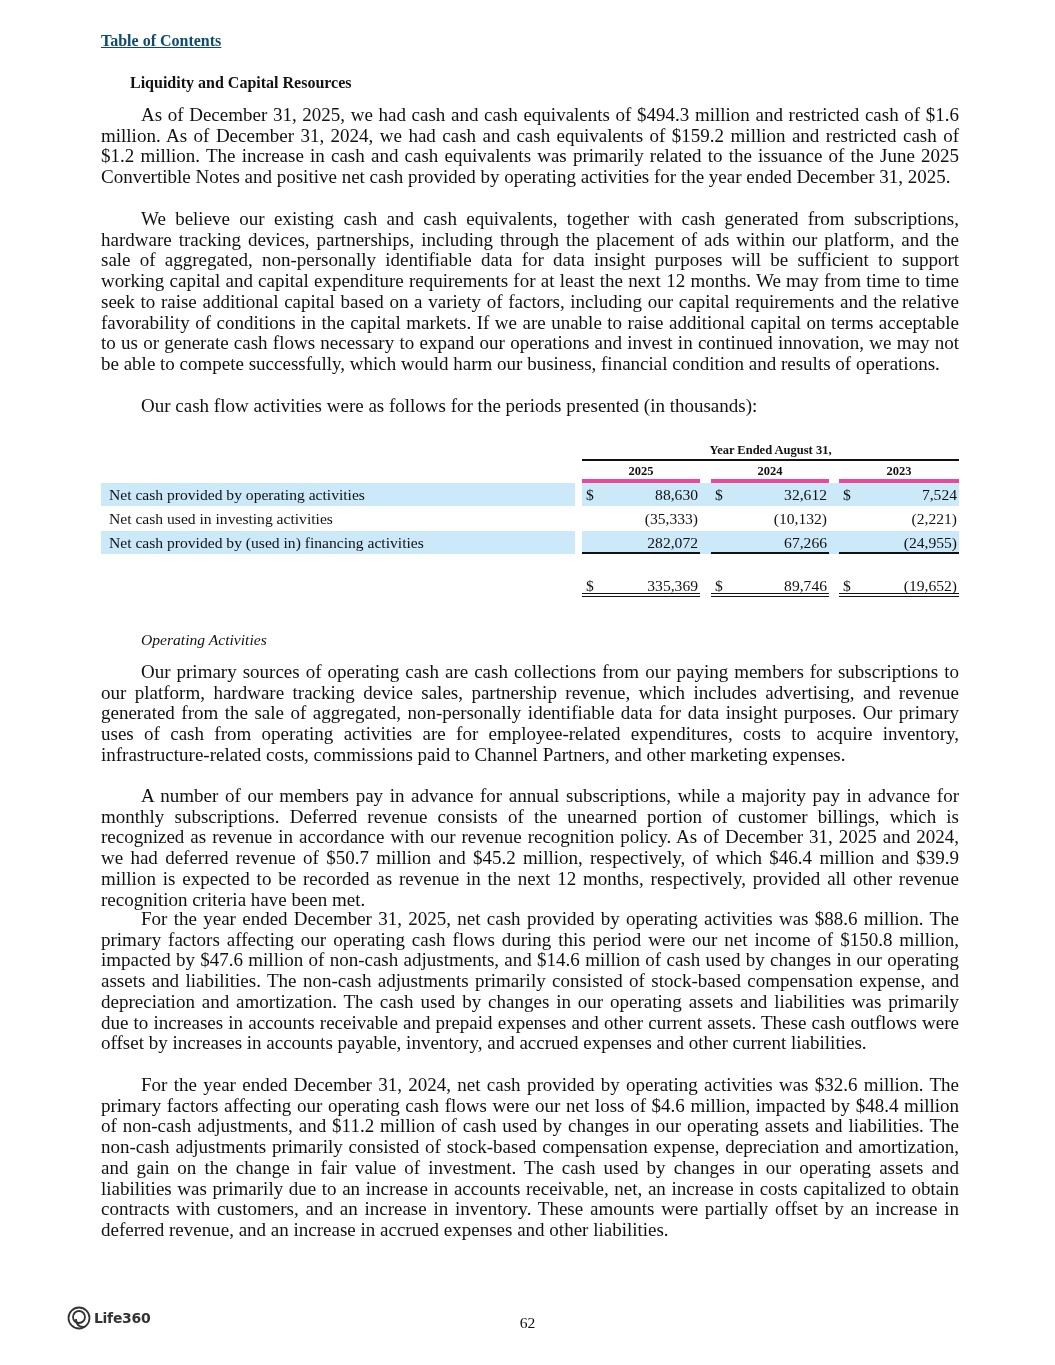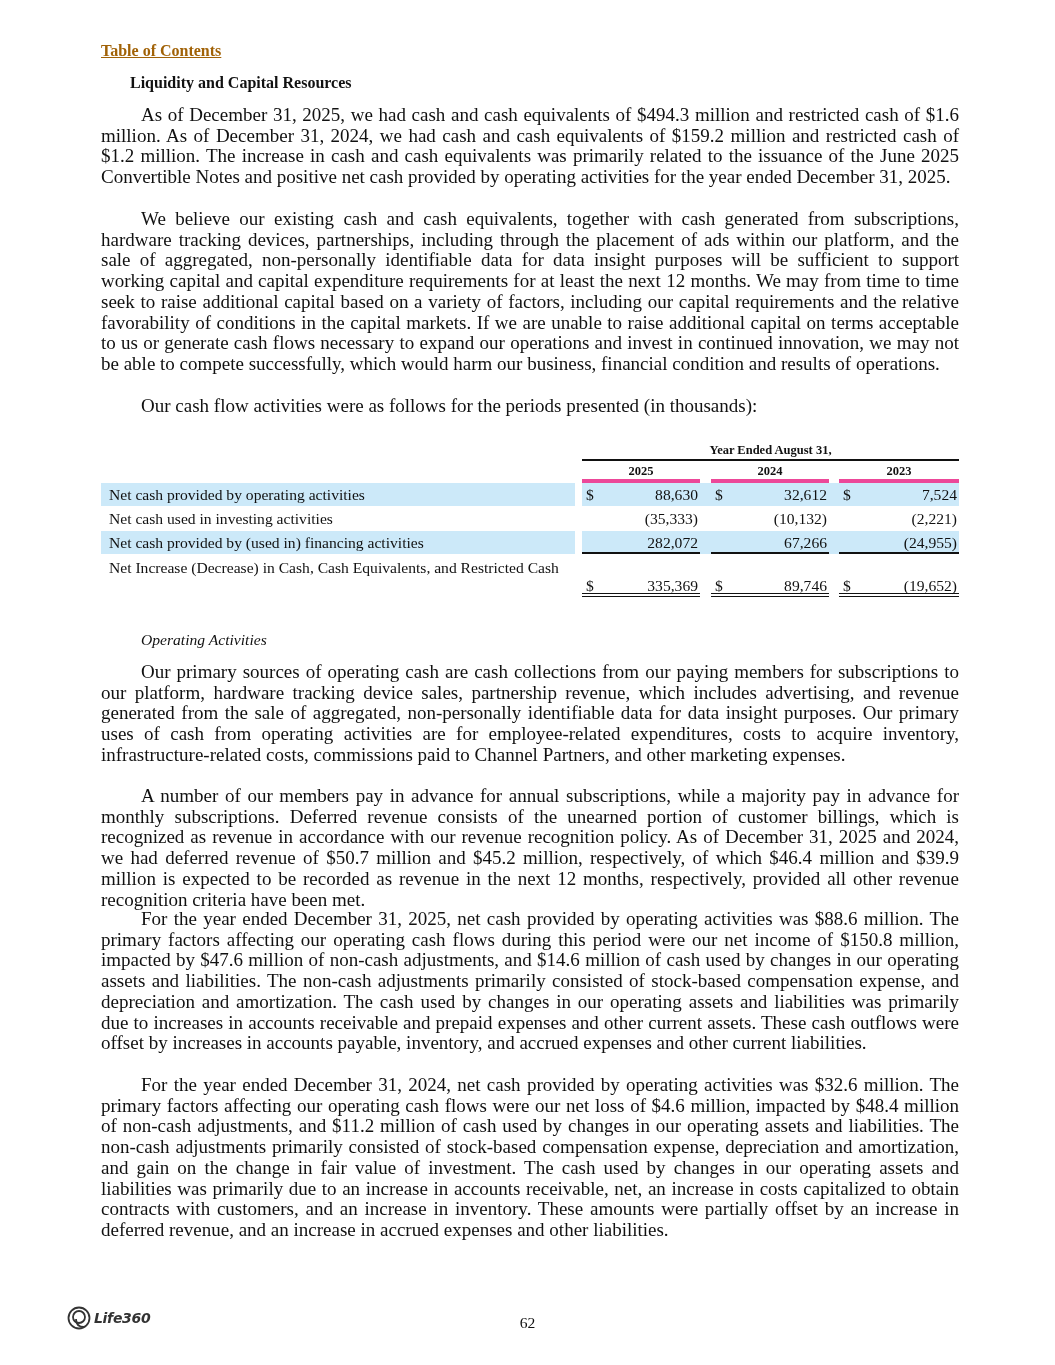--- a/index.html
+++ b/index.html
@@ -2,23 +2,23 @@
 <html><head>
   <meta charset="utf-8">
   <style>
     html, body { margin: 0; padding: 0; background: #ffffff; }
     body {
       width: 1055px; height: 1365px; position: relative; overflow: hidden;
       font-family: "Liberation Serif", "DejaVu Serif", serif;
       color: #111;
     }
     .toc-link {
-      position: absolute; left: 101px; top: 42px;
+      position: absolute; left: 101px; top: 32px;
       font-family: "Liberation Serif", serif; font-weight: bold; font-size: 16px;
-      color: #a16207; text-decoration: underline;
+      color: #0c4a6e; text-decoration: underline;
     }
     .section-title {
       position: absolute; left: 101px; top: 74px;
       font-weight: bold; font-size: 16px; margin-left: 29px;
     }
     p.para {
       position: absolute; left: 101px; width: 858px; margin: 0;
       font-size: 19px; line-height: 20.7px; text-align: justify;
       text-indent: 40px;
     }
@@ -51,21 +51,20 @@
     .row.total .label-cell { height: 40px; line-height: 18px; padding-top: 2px; }
     .row.total .val-cell { top: 17px; height: 23px; border-bottom: 4px double #111; }
     .page-num {
       position: absolute; left: 0; width: 1055px; top: 1314px; text-align: center;
       font-size: 15.6px;
     }
     .logo {
       position: absolute; left: 67px; top: 1306px; display: flex; align-items: center;
       font-family: "DejaVu Sans", sans-serif; font-weight: bold; font-size: 14px; color: #333;
       letter-spacing: -0.3px;
-      font-style: italic;
     }
     .logo svg { margin-right: 3px; }
   </style>
 </head>
 <body>
 
 <a class="toc-link">Table of Contents</a>
 
 <div class="section-title">Liquidity and Capital Resources</div>
 
@@ -119,21 +118,20 @@
     <div class="val-cell" style="left:610px;width:118px;border-bottom:2px solid #111">
         <span class="num">67,266</span>
       </div>
     <div class="val-cell" style="left:728px;width:10px"></div>
     <div class="val-cell" style="left:738px;width:120px;border-bottom:2px solid #111">
         <span class="num">(24,955)</span>
       </div>
   </div>
 
   <div class="row total" style="top:116px">
-    <div class="label-cell">Net Increase (Decrease) in Cash, Cash Equivalents, and Restricted Cash</div>
     <div class="val-cell" style="left:481px;width:118px">
         <span class="dollar">$</span>
         <span class="num">335,369</span>
       </div>
     <div class="val-cell" style="left:610px;width:118px">
         <span class="dollar">$</span>
         <span class="num">89,746</span>
       </div>
     <div class="val-cell" style="left:738px;width:120px">
         <span class="dollar">$</span>

